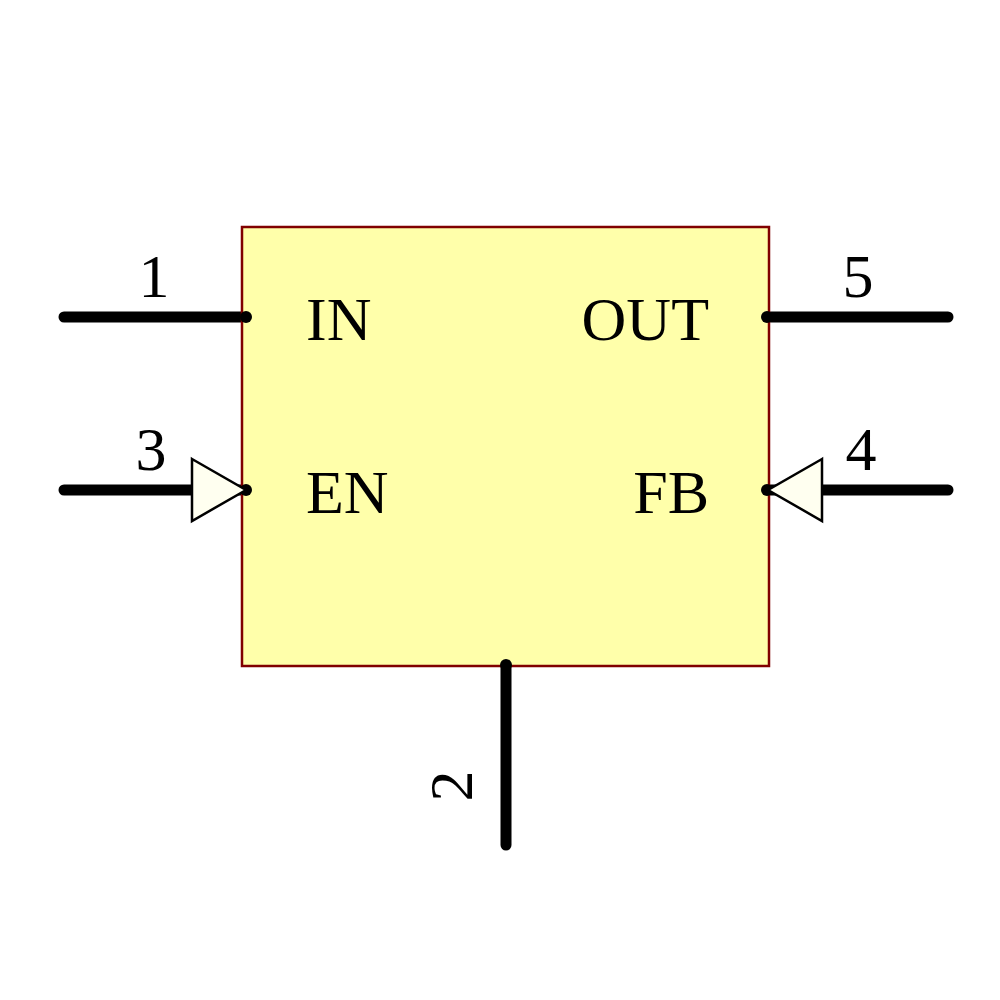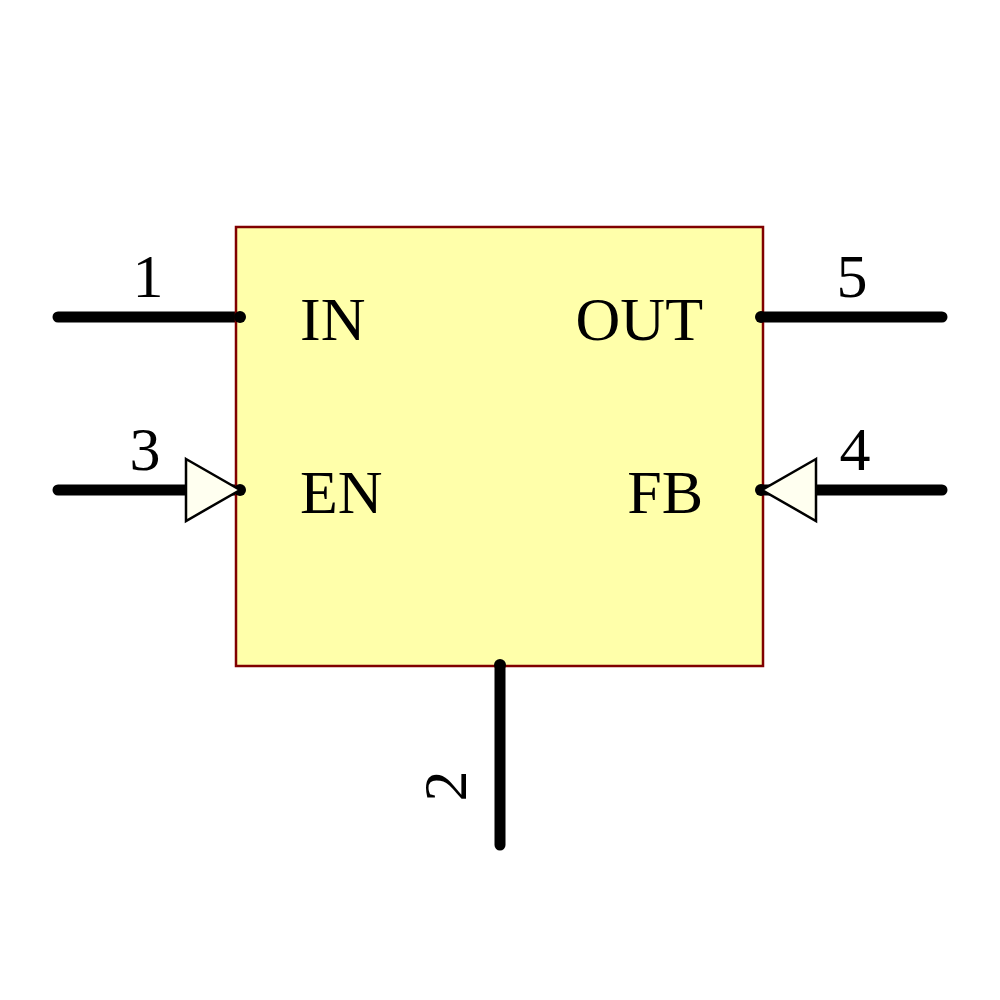--- a/index.html
+++ b/index.html
@@ -12,20 +12,21 @@
     width: 1000px;
     height: 1000px;
     overflow: hidden;
     font-family: "Liberation Serif", "DejaVu Serif", serif;
   }
   #schematic-root {
     position: relative;
     width: 792px;
     height: 1000px;
     background: #ffffff;
+    margin-left: 6px;
   }
   #schematic-svg {
     position: absolute;
     left: 0;
     top: 0;
     width: 1000px;
     height: 1000px;
     display: block;
   }
   .sym-text {

